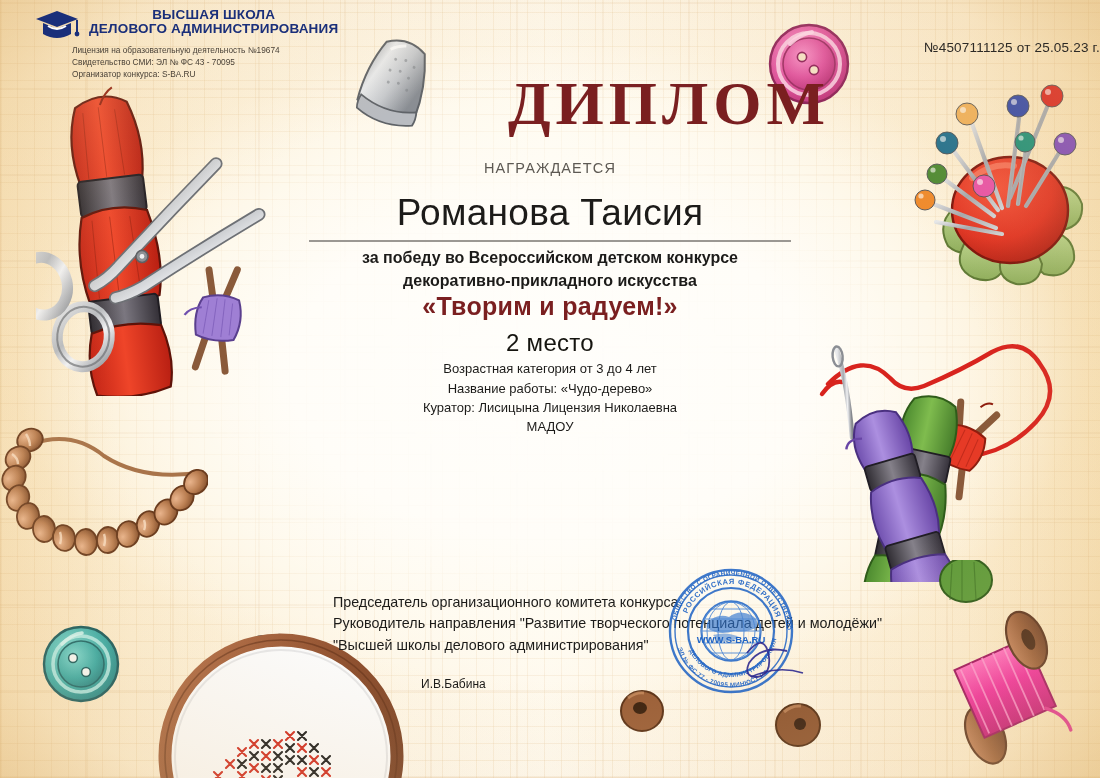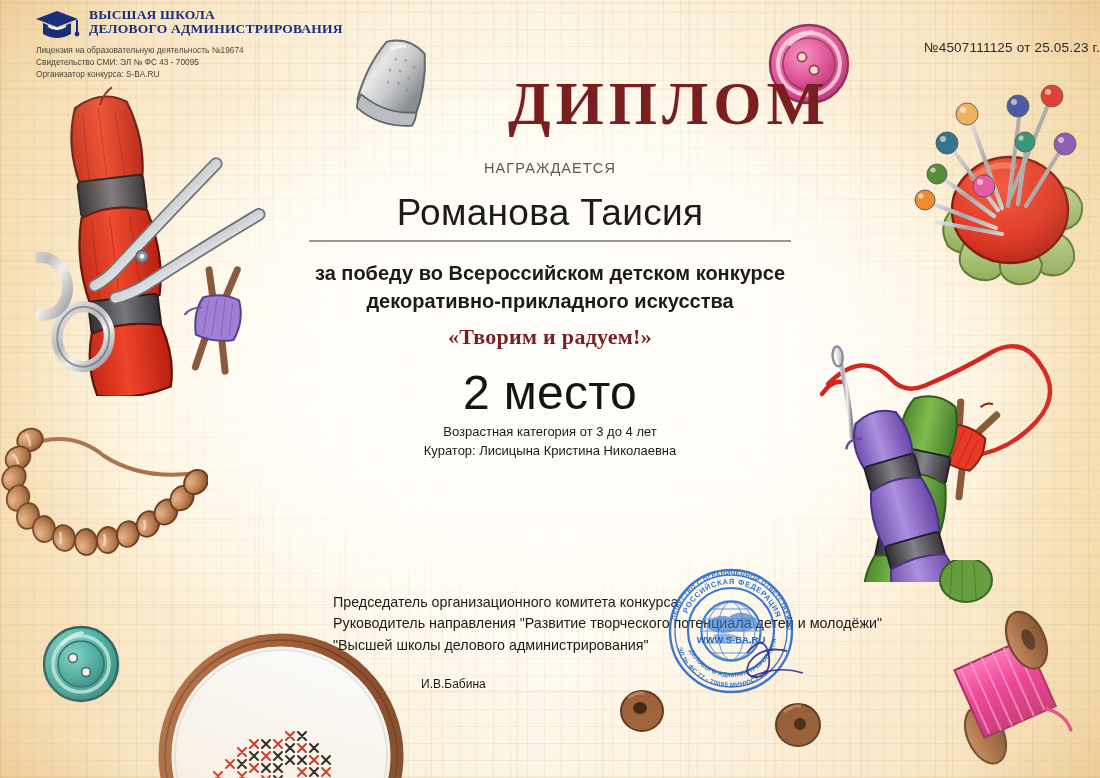--- a/index.html
+++ b/index.html
@@ -31,27 +31,27 @@
     position:absolute;inset:0;pointer-events:none;
     background:radial-gradient(ellipse 72% 68% at 50% 50%, rgba(255,255,255,0) 55%, rgba(233,198,141,0.22) 88%, rgba(222,180,115,0.38) 100%);
   }
 
   
   .logo-block{position:absolute;left:34px;top:8px;width:310px;}
   .logo-row{display:flex;align-items:flex-start;gap:9px;}
   .cap-icon{width:46px;height:30px;flex:none;margin-top:2px;}
   .logo-txt{line-height:1.02;}
   .logo-l1,.logo-l2{
-    font-family:Liberation Serif, serif;
-    font-weight:bold;color:#1a2f7a;letter-spacing:.2px;
+    font-family:Liberation Sans, sans-serif;
+    font-weight:bold;color:#1a2f7a;letter-spacing:.2px;text-align:center;
   }
   .logo-l1{font-size:13.5px;}
   .logo-l2{font-size:13.5px;}
   .lic{margin-top:5px;margin-left:2px;color:#4a4238;font-size:8.3px;line-height:1.42;}
-  .lic div{white-space:nowrap;}
+  .lic div{white-space:nowrap;margin-left:36px;}
 
   
   .docnum{
     position:absolute;left:0;right:0;top:40px;text-align:right;
     font-size:13.5px;color:#2d2a26;letter-spacing:.2px;
   }
 
   
   .center{position:absolute;left:50%;transform:translateX(-50%);top:72px;width:560px;text-align:center;}
   .title{
@@ -61,26 +61,26 @@
   }
   .awarded{
     margin-top:26px;font-size:14.5px;color:#5d5953;letter-spacing:1.1px;
   }
   .name{
     margin-top:16px;font-size:37px;color:#1c1b19;font-weight:normal;letter-spacing:.3px;
   }
   .name-rule{
     margin:6px auto 0;width:482px;height:2px;background:#9b9893;
   }
-  .reason{margin-top:17px;font-size:20px;color:#1c1b19;line-height:1.42;font-weight:bold;}
+  .reason{margin-top:5px;font-size:16px;color:#1c1b19;line-height:1.42;font-weight:bold;}
   .contest{
-    margin-top:8px;font-family:Liberation Serif, serif;
-    font-size:22px;color:#7a1f20;font-weight:bold;letter-spacing:.3px;
-  }
-  .place{margin-top:15px;font-size:48px;color:#15140f;letter-spacing:.3px;}
+    font-family:Liberation Sans, sans-serif;
+    font-size:25px;color:#7a1f20;font-weight:bold;letter-spacing:.3px;
+  }
+  .place{margin-top:8px;font-size:24px;color:#15140f;letter-spacing:.3px;}
   .details{margin-top:2px;font-size:13px;color:#1c1b19;line-height:1.47;}
   .details div{white-space:nowrap;}
 
   
   .sign{position:absolute;left:333px;top:592px;width:640px;font-size:14.3px;color:#1c1b19;line-height:1.49;}
   .sign div{white-space:nowrap;}
   .signer{margin-top:20px;margin-left:88px;font-size:12px;}
 
   
   .stamp{position:absolute;left:655px;top:557px;width:152px;height:140px;pointer-events:none;}
@@ -506,21 +506,23 @@
     <div class="name">Романова Таисия</div>
     <div class="name-rule"></div>
     <div class="reason">
       <div>за победу во Всероссийском детском конкурсе</div>
       <div>декоративно-прикладного искусства</div>
     </div>
     <div class="contest">«Творим и радуем!»</div>
     <div class="place">2 место</div>
     <div class="details">
       <div>Возрастная категория от 3 до 4 лет</div>
-      <div>Куратор: Лисицына Кристина Николаевна</div>
+      <div>Название работы: «Чудо-дерево»</div>
+      <div>Куратор: Лисицына Лицензия Николаевна</div>
+      <div>МАДОУ</div>
     </div>
   </div>
 
   <div class="sign">
     <div>Председатель организационного комитета конкурса</div>
     <div>Руководитель направления "Развитие творческого потенциала детей и молодёжи"</div>
     <div>"Высшей школы делового администрирования"</div>
     <div class="signer">И.В.Бабина</div>
   </div>
 

